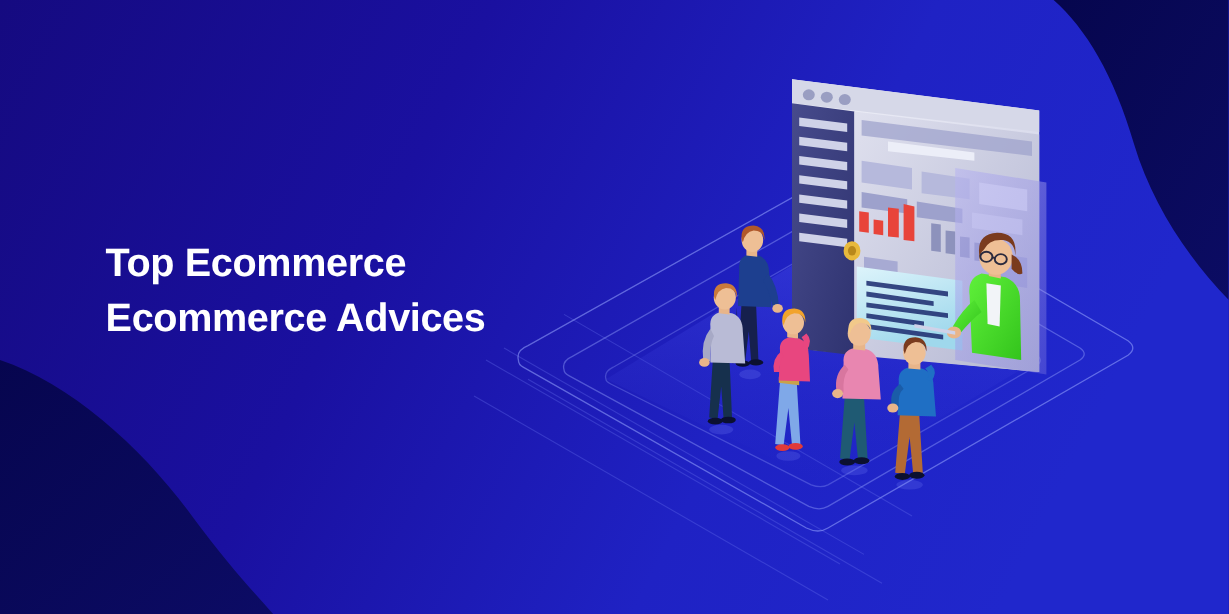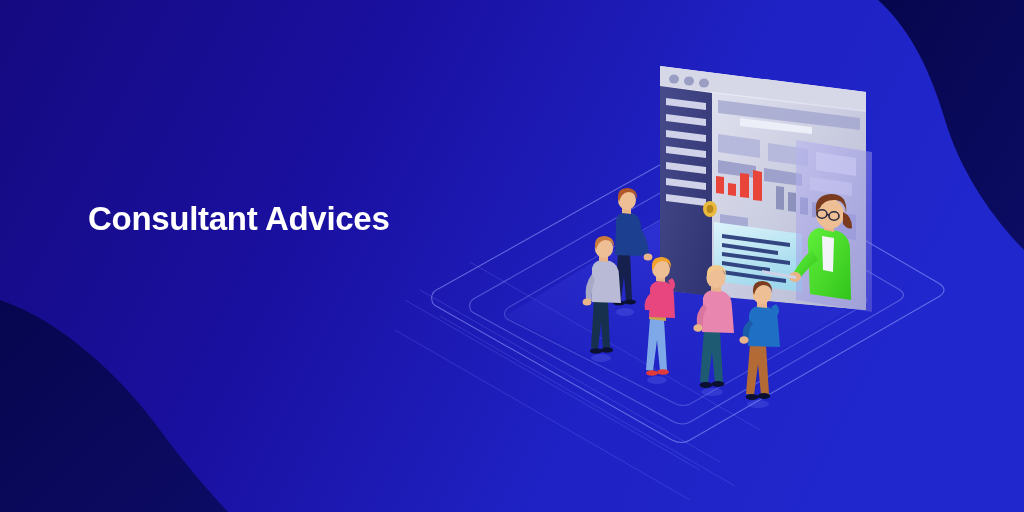--- a/index.html
+++ b/index.html
@@ -276,16 +276,17 @@
     <g opacity="0.2">
       <ellipse cx="625" cy="312" rx="9" ry="4" fill="#7f8cff"></ellipse>
       <ellipse cx="601" cy="358" rx="10" ry="4" fill="#7f8cff"></ellipse>
       <ellipse cx="657" cy="380" rx="10" ry="4" fill="#7f8cff"></ellipse>
       <ellipse cx="712" cy="392" rx="11" ry="4" fill="#7f8cff"></ellipse>
       <ellipse cx="758" cy="404" rx="11" ry="4" fill="#7f8cff"></ellipse>
     </g>
   </svg>
 
   <div id="headline">
-    <span class="line">Consultant Advices</span>
+    <span class="line">Top Ecommerce</span>
+    <span class="line">Ecommerce Advices</span>
   </div>
 
 </div>
 
 </body></html>

